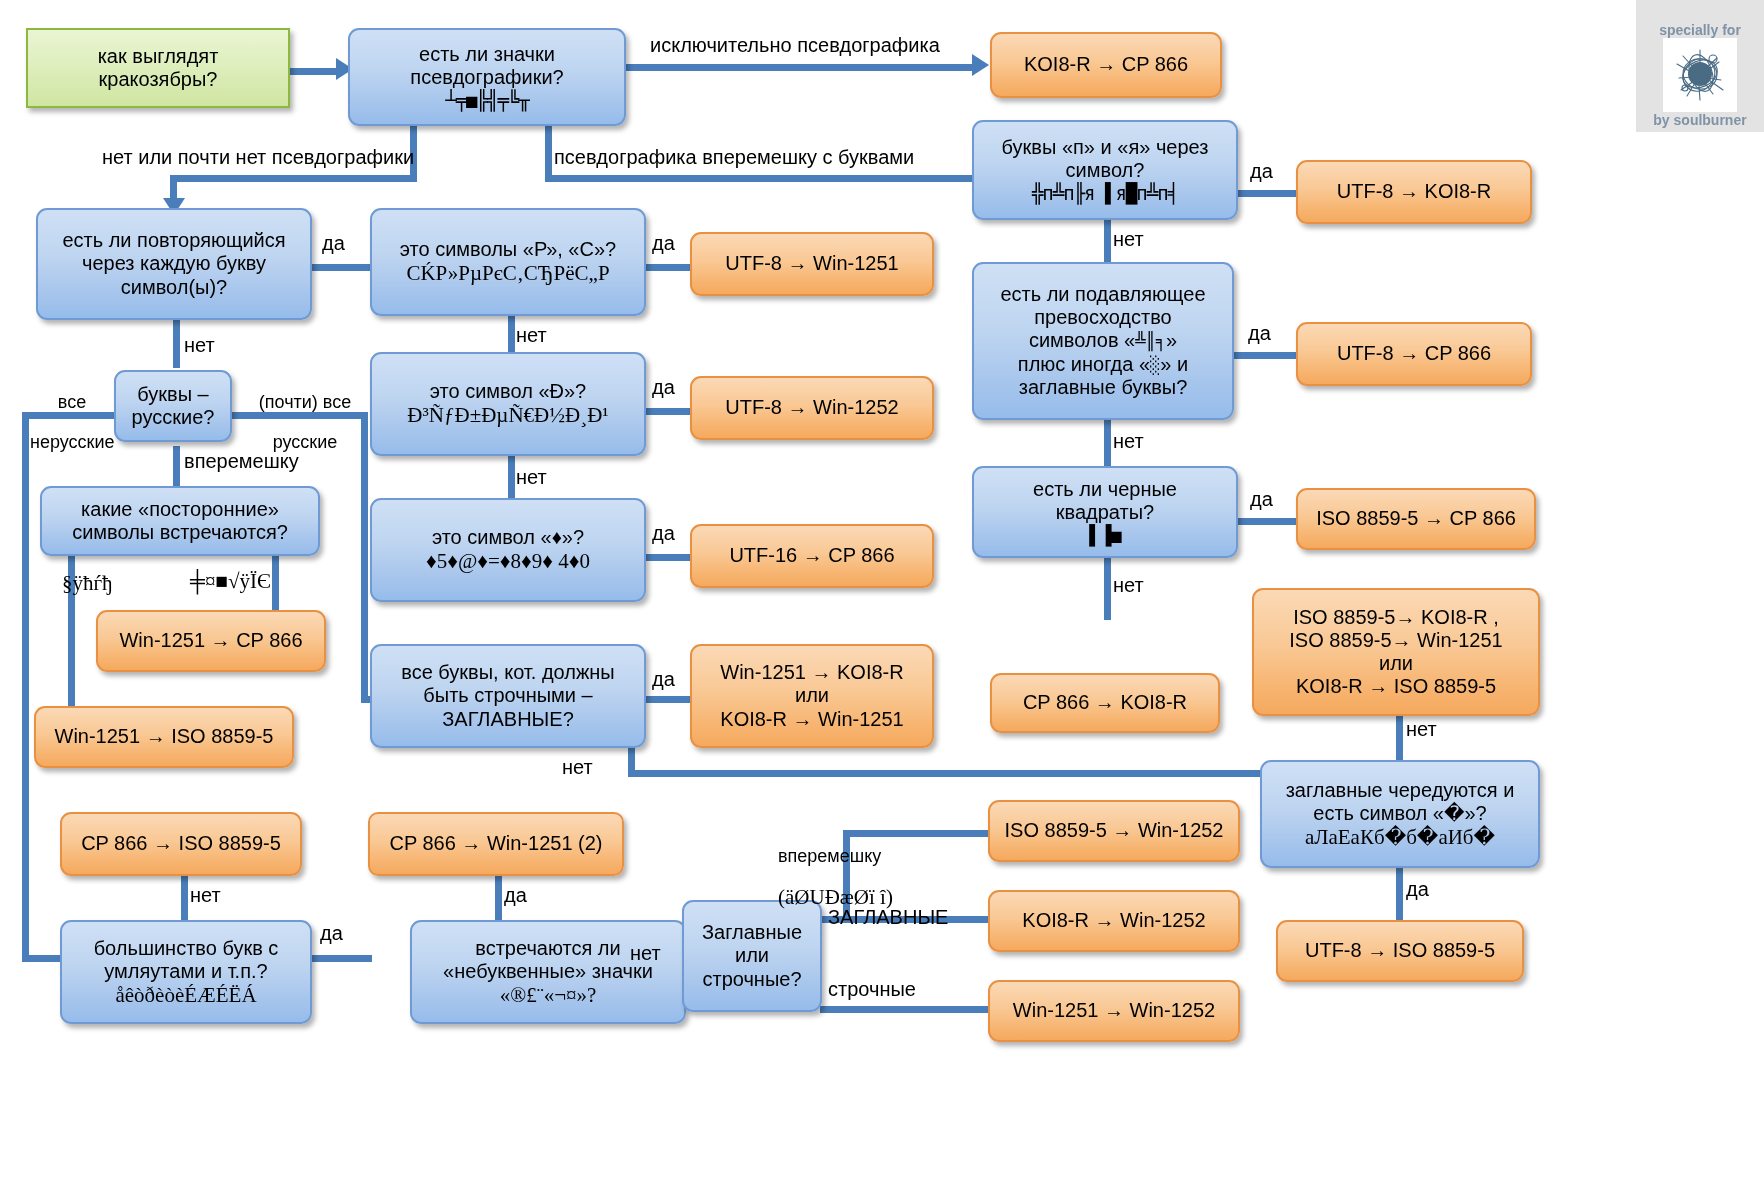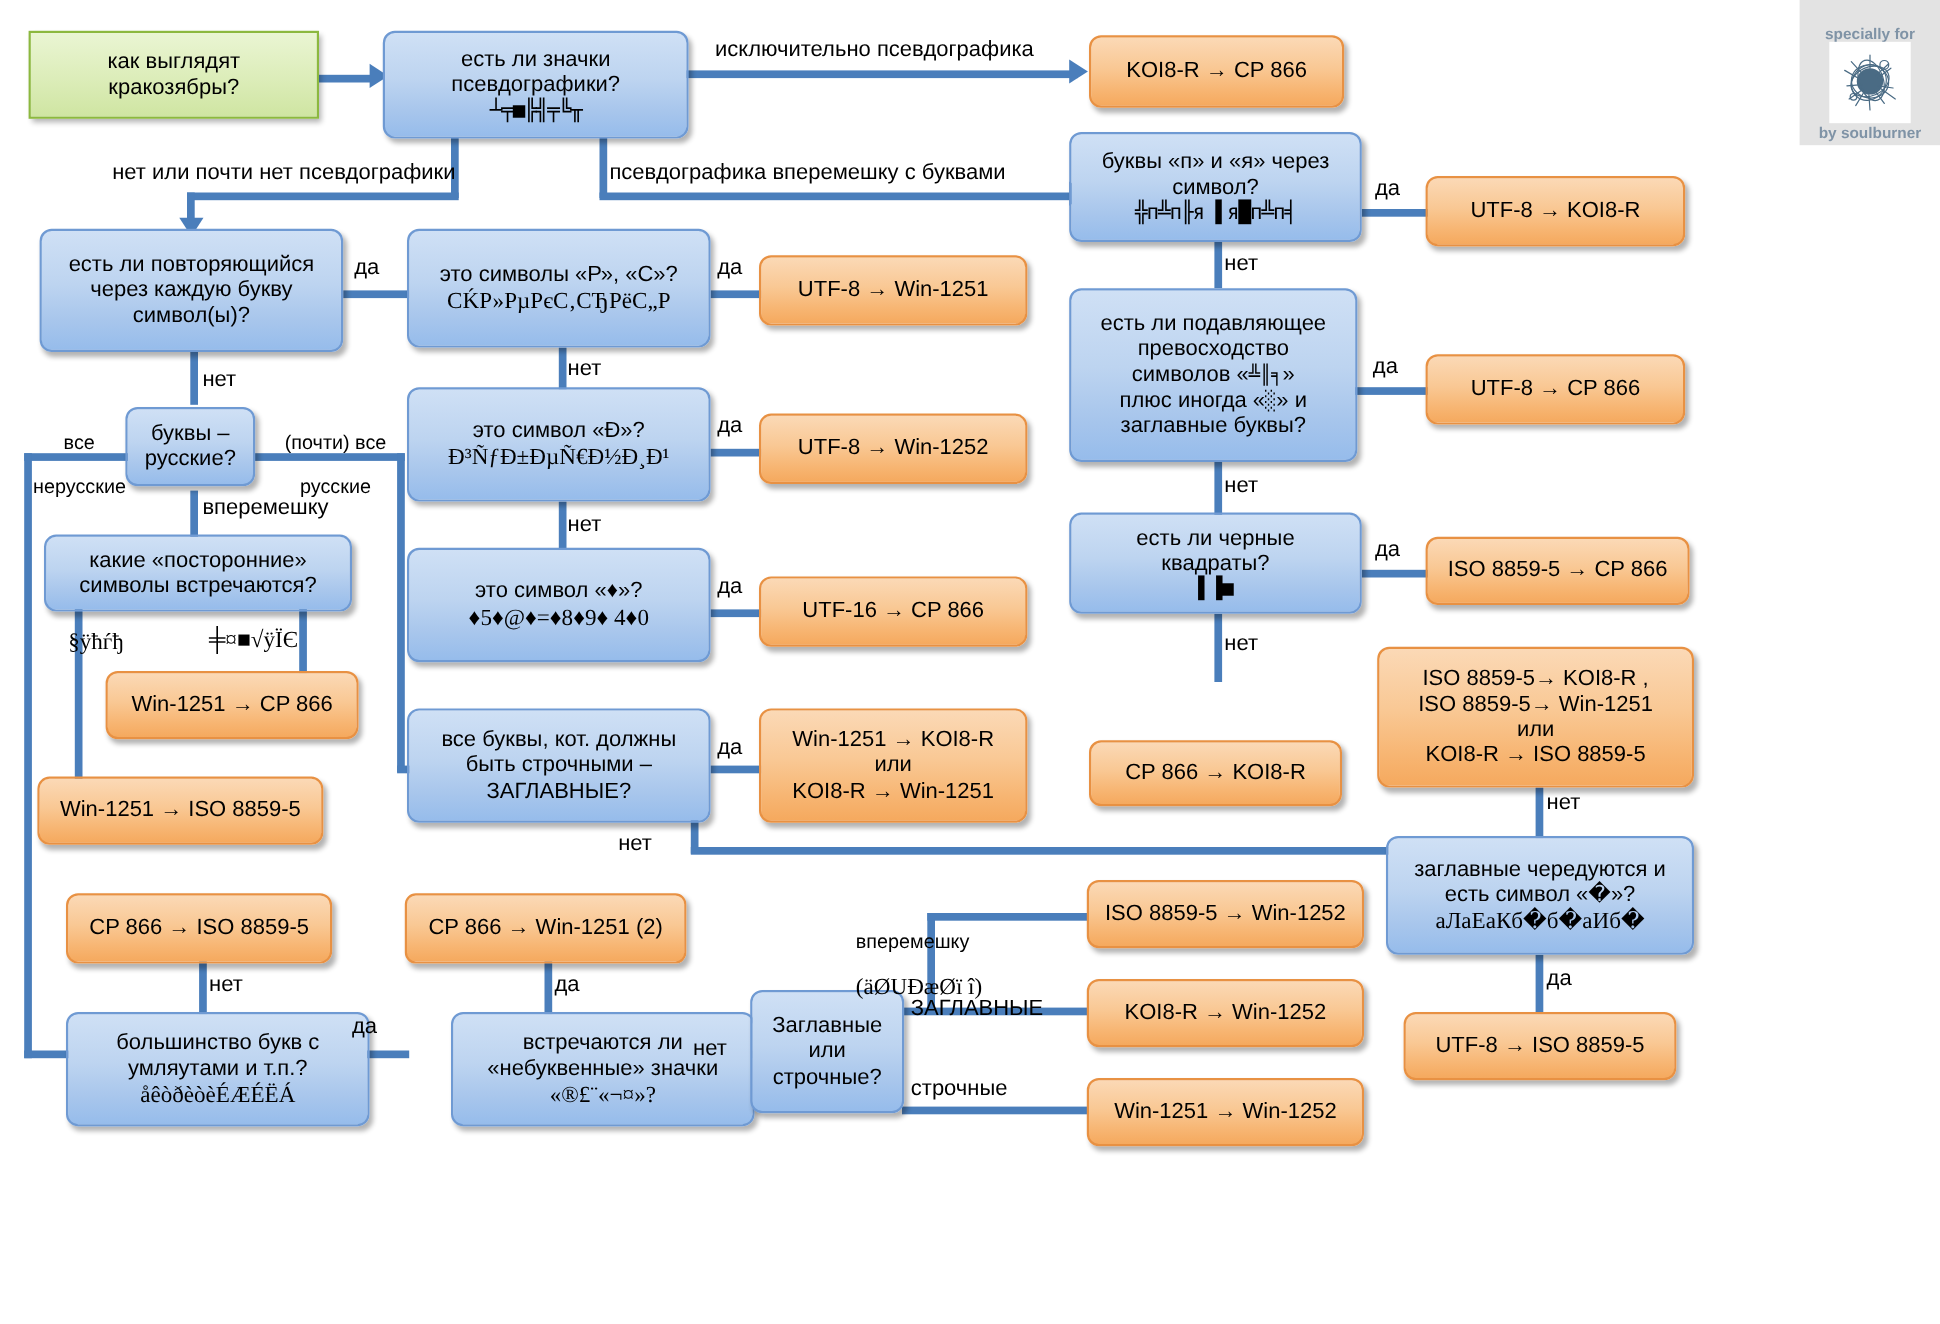--- a/index.html
+++ b/index.html
@@ -325,21 +325,21 @@
   </div>
 
   <div class="node orange" style="left:60px;top:812px;width:242px;height:64px;">
     <div class="inner">CP 866 → ISO 8859-5</div>
   </div>
 
   <div class="node orange" style="left:368px;top:812px;width:256px;height:64px;border-radius:10px;">
     <div class="inner">CP 866 → Win-1251 (2)</div>
   </div>
 
-  <div class="node blue" style="left:60px;top:920px;width:276px;height:104px;text-align:center;">
+  <div class="node blue" style="left:60px;top:920px;width:252px;height:104px;text-align:center;">
     <div class="inner">
       <div>большинство букв с</div>
       <div>умляутами и т.п.?</div>
       <div class="moji">åêòðèòèÉÆÉËÁ</div>
     </div>
   </div>
 
   <div class="node blue" style="left:370px;top:920px;width:276px;height:104px;margin-left:40px;">
     <div class="inner">
       <div>встречаются ли</div>

